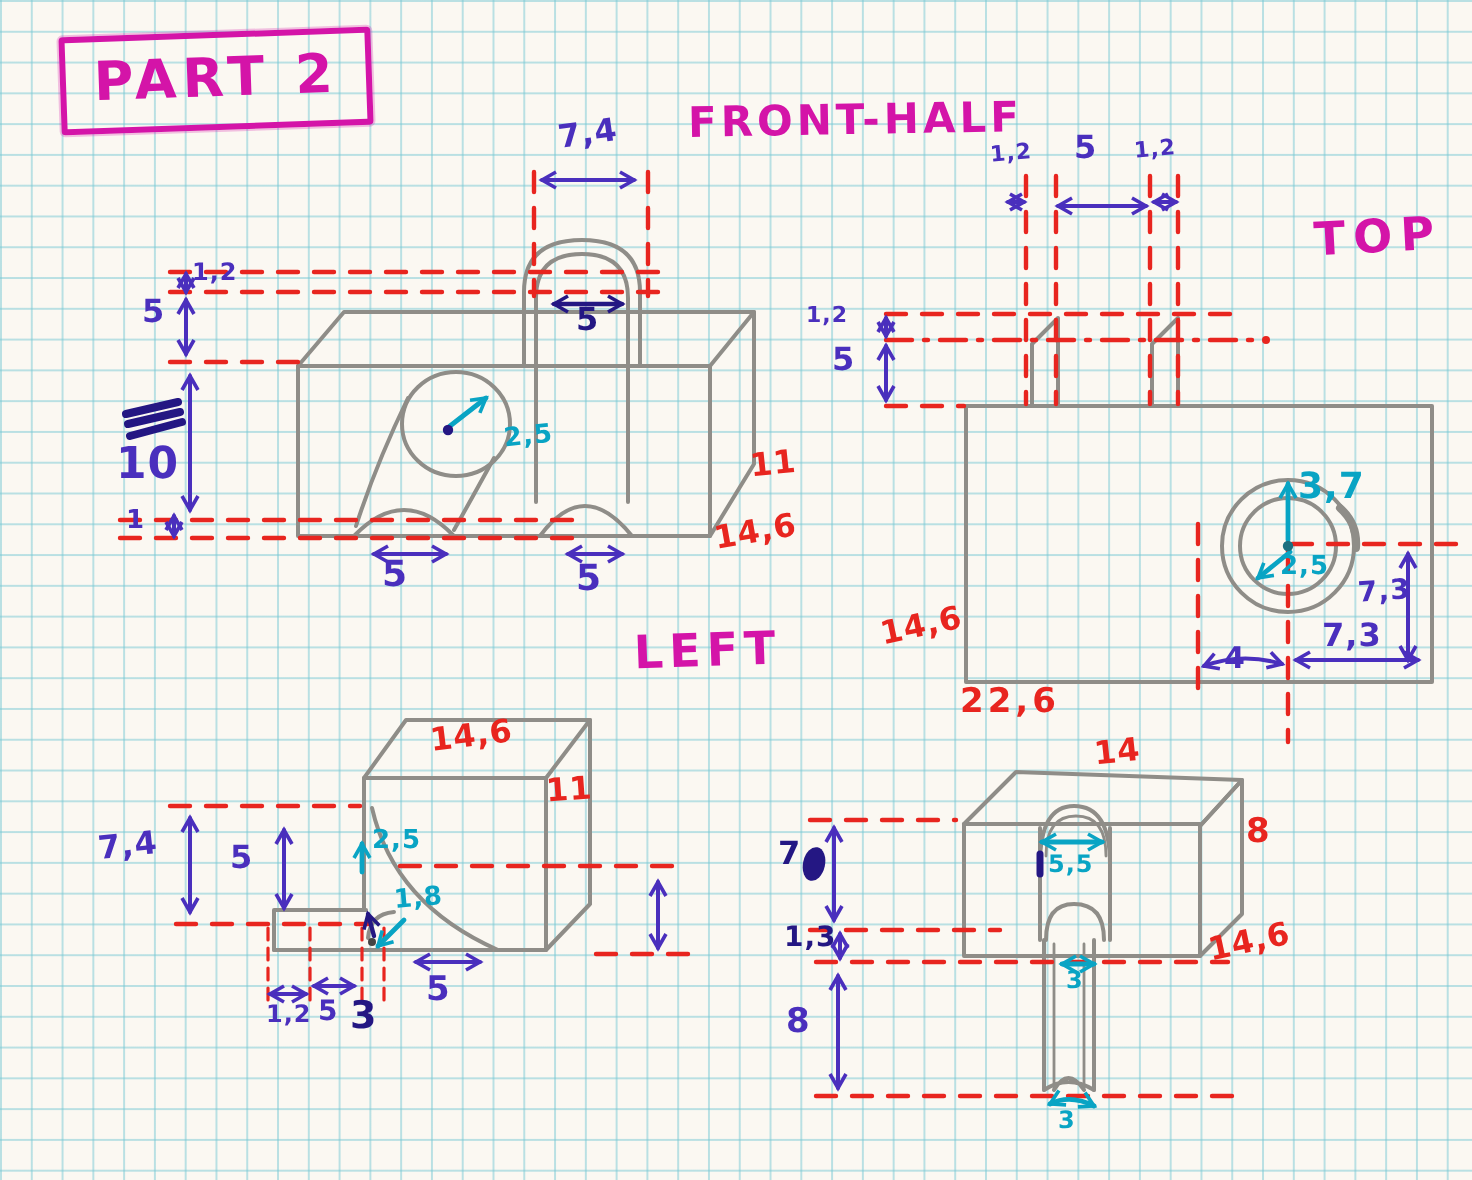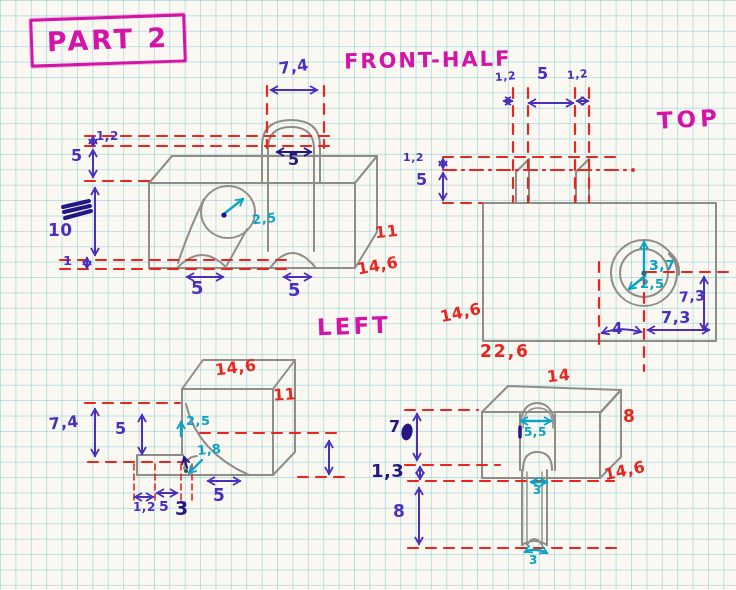--- a/index.html
+++ b/index.html
@@ -168,34 +168,34 @@
   </div>
 
   <span class="lbl mag" style="left:344px;top:50px;font-size:21px;letter-spacing:2px;transform:rotate(-1deg)">FRONT-HALF</span>
   <span class="lbl mag" style="left:657px;top:108px;font-size:23px;letter-spacing:4px;transform:rotate(-3deg)">TOP</span>
   <span class="lbl mag" style="left:317px;top:315px;font-size:23px;letter-spacing:3px;transform:rotate(-2deg)">LEFT</span>
 
   <span class="lbl pur" style="left:279px;top:59px;font-size:16px;transform:rotate(-8deg)">7,4</span>
   <span class="lbl navy" style="left:288px;top:152px;font-size:16px">5</span>
   <span class="lbl pur" style="left:96px;top:130px;font-size:12px">1,2</span>
   <span class="lbl pur" style="left:71px;top:148px;font-size:16px">5</span>
-  <span class="lbl pur" style="left:48px;top:222px;font-size:17px">10</span>
+  <span class="lbl pur" style="left:58px;top:222px;font-size:22px">10</span>
   <span class="lbl pur" style="left:63px;top:254px;font-size:13px">1</span>
   <span class="lbl teal" style="left:252px;top:212px;font-size:13px;transform:rotate(-6deg)">2,5</span>
   <span class="lbl pur" style="left:191px;top:279px;font-size:18px">5</span>
   <span class="lbl pur" style="left:288px;top:281px;font-size:18px">5</span>
   <span class="lbl red" style="left:375px;top:224px;font-size:16px;transform:rotate(-6deg)">11</span>
   <span class="lbl red" style="left:357px;top:258px;font-size:16px;transform:rotate(-10deg)">14,6</span>
 
   <span class="lbl pur" style="left:495px;top:71px;font-size:11px;transform:rotate(-5deg)">1,2</span>
   <span class="lbl pur" style="left:537px;top:66px;font-size:16px">5</span>
   <span class="lbl pur" style="left:567px;top:69px;font-size:11px;transform:rotate(-5deg)">1,2</span>
   <span class="lbl pur" style="left:403px;top:152px;font-size:11px">1,2</span>
   <span class="lbl pur" style="left:416px;top:172px;font-size:16px">5</span>
-  <span class="lbl teal" style="left:649px;top:258px;font-size:14px">3,7</span>
+  <span class="lbl teal" style="left:649px;top:235px;font-size:18px">3,7</span>
   <span class="lbl teal" style="left:640px;top:277px;font-size:13px">2,5</span>
   <span class="lbl pur" style="left:679px;top:289px;font-size:14px;transform:rotate(-4deg)">7,3</span>
   <span class="lbl pur" style="left:661px;top:310px;font-size:16px">7,3</span>
   <span class="lbl pur" style="left:612px;top:322px;font-size:15px">4</span>
   <span class="lbl red" style="left:440px;top:305px;font-size:16px;transform:rotate(-12deg)">14,6</span>
   <span class="lbl red" style="left:480px;top:343px;font-size:17px;letter-spacing:2px">22,6</span>
 
   <span class="lbl red" style="left:215px;top:360px;font-size:16px;transform:rotate(-7deg)">14,6</span>
   <span class="lbl red" style="left:273px;top:387px;font-size:16px;transform:rotate(-4deg)">11</span>
   <span class="lbl teal" style="left:186px;top:414px;font-size:13px">2,5</span>
@@ -204,19 +204,19 @@
   <span class="lbl pur" style="left:115px;top:421px;font-size:16px">5</span>
   <span class="lbl pur" style="left:133px;top:501px;font-size:12px">1,2</span>
   <span class="lbl pur" style="left:159px;top:499px;font-size:14px">5</span>
   <span class="lbl navy" style="left:175px;top:499px;font-size:19px">3</span>
   <span class="lbl pur" style="left:213px;top:487px;font-size:17px">5</span>
 
   <span class="lbl red" style="left:547px;top:368px;font-size:16px;transform:rotate(-6deg)">14</span>
   <span class="lbl red" style="left:623px;top:408px;font-size:17px">8</span>
   <span class="lbl red" style="left:604px;top:463px;font-size:16px;transform:rotate(-12deg)">14,6</span>
   <span class="lbl navy" style="left:389px;top:419px;font-size:16px">7</span>
-  <span class="lbl navy" style="left:371px;top:462px;font-size:18px">1,3</span>
+  <span class="lbl navy" style="left:392px;top:462px;font-size:14px">1,3</span>
   <span class="lbl pur" style="left:393px;top:503px;font-size:17px">8</span>
   <span class="lbl teal" style="left:524px;top:426px;font-size:12px">5,5</span>
   <span class="lbl teal" style="left:533px;top:484px;font-size:12px">3</span>
   <span class="lbl teal" style="left:529px;top:554px;font-size:12px">3</span>
 
 </div>
 
 </body></html>

